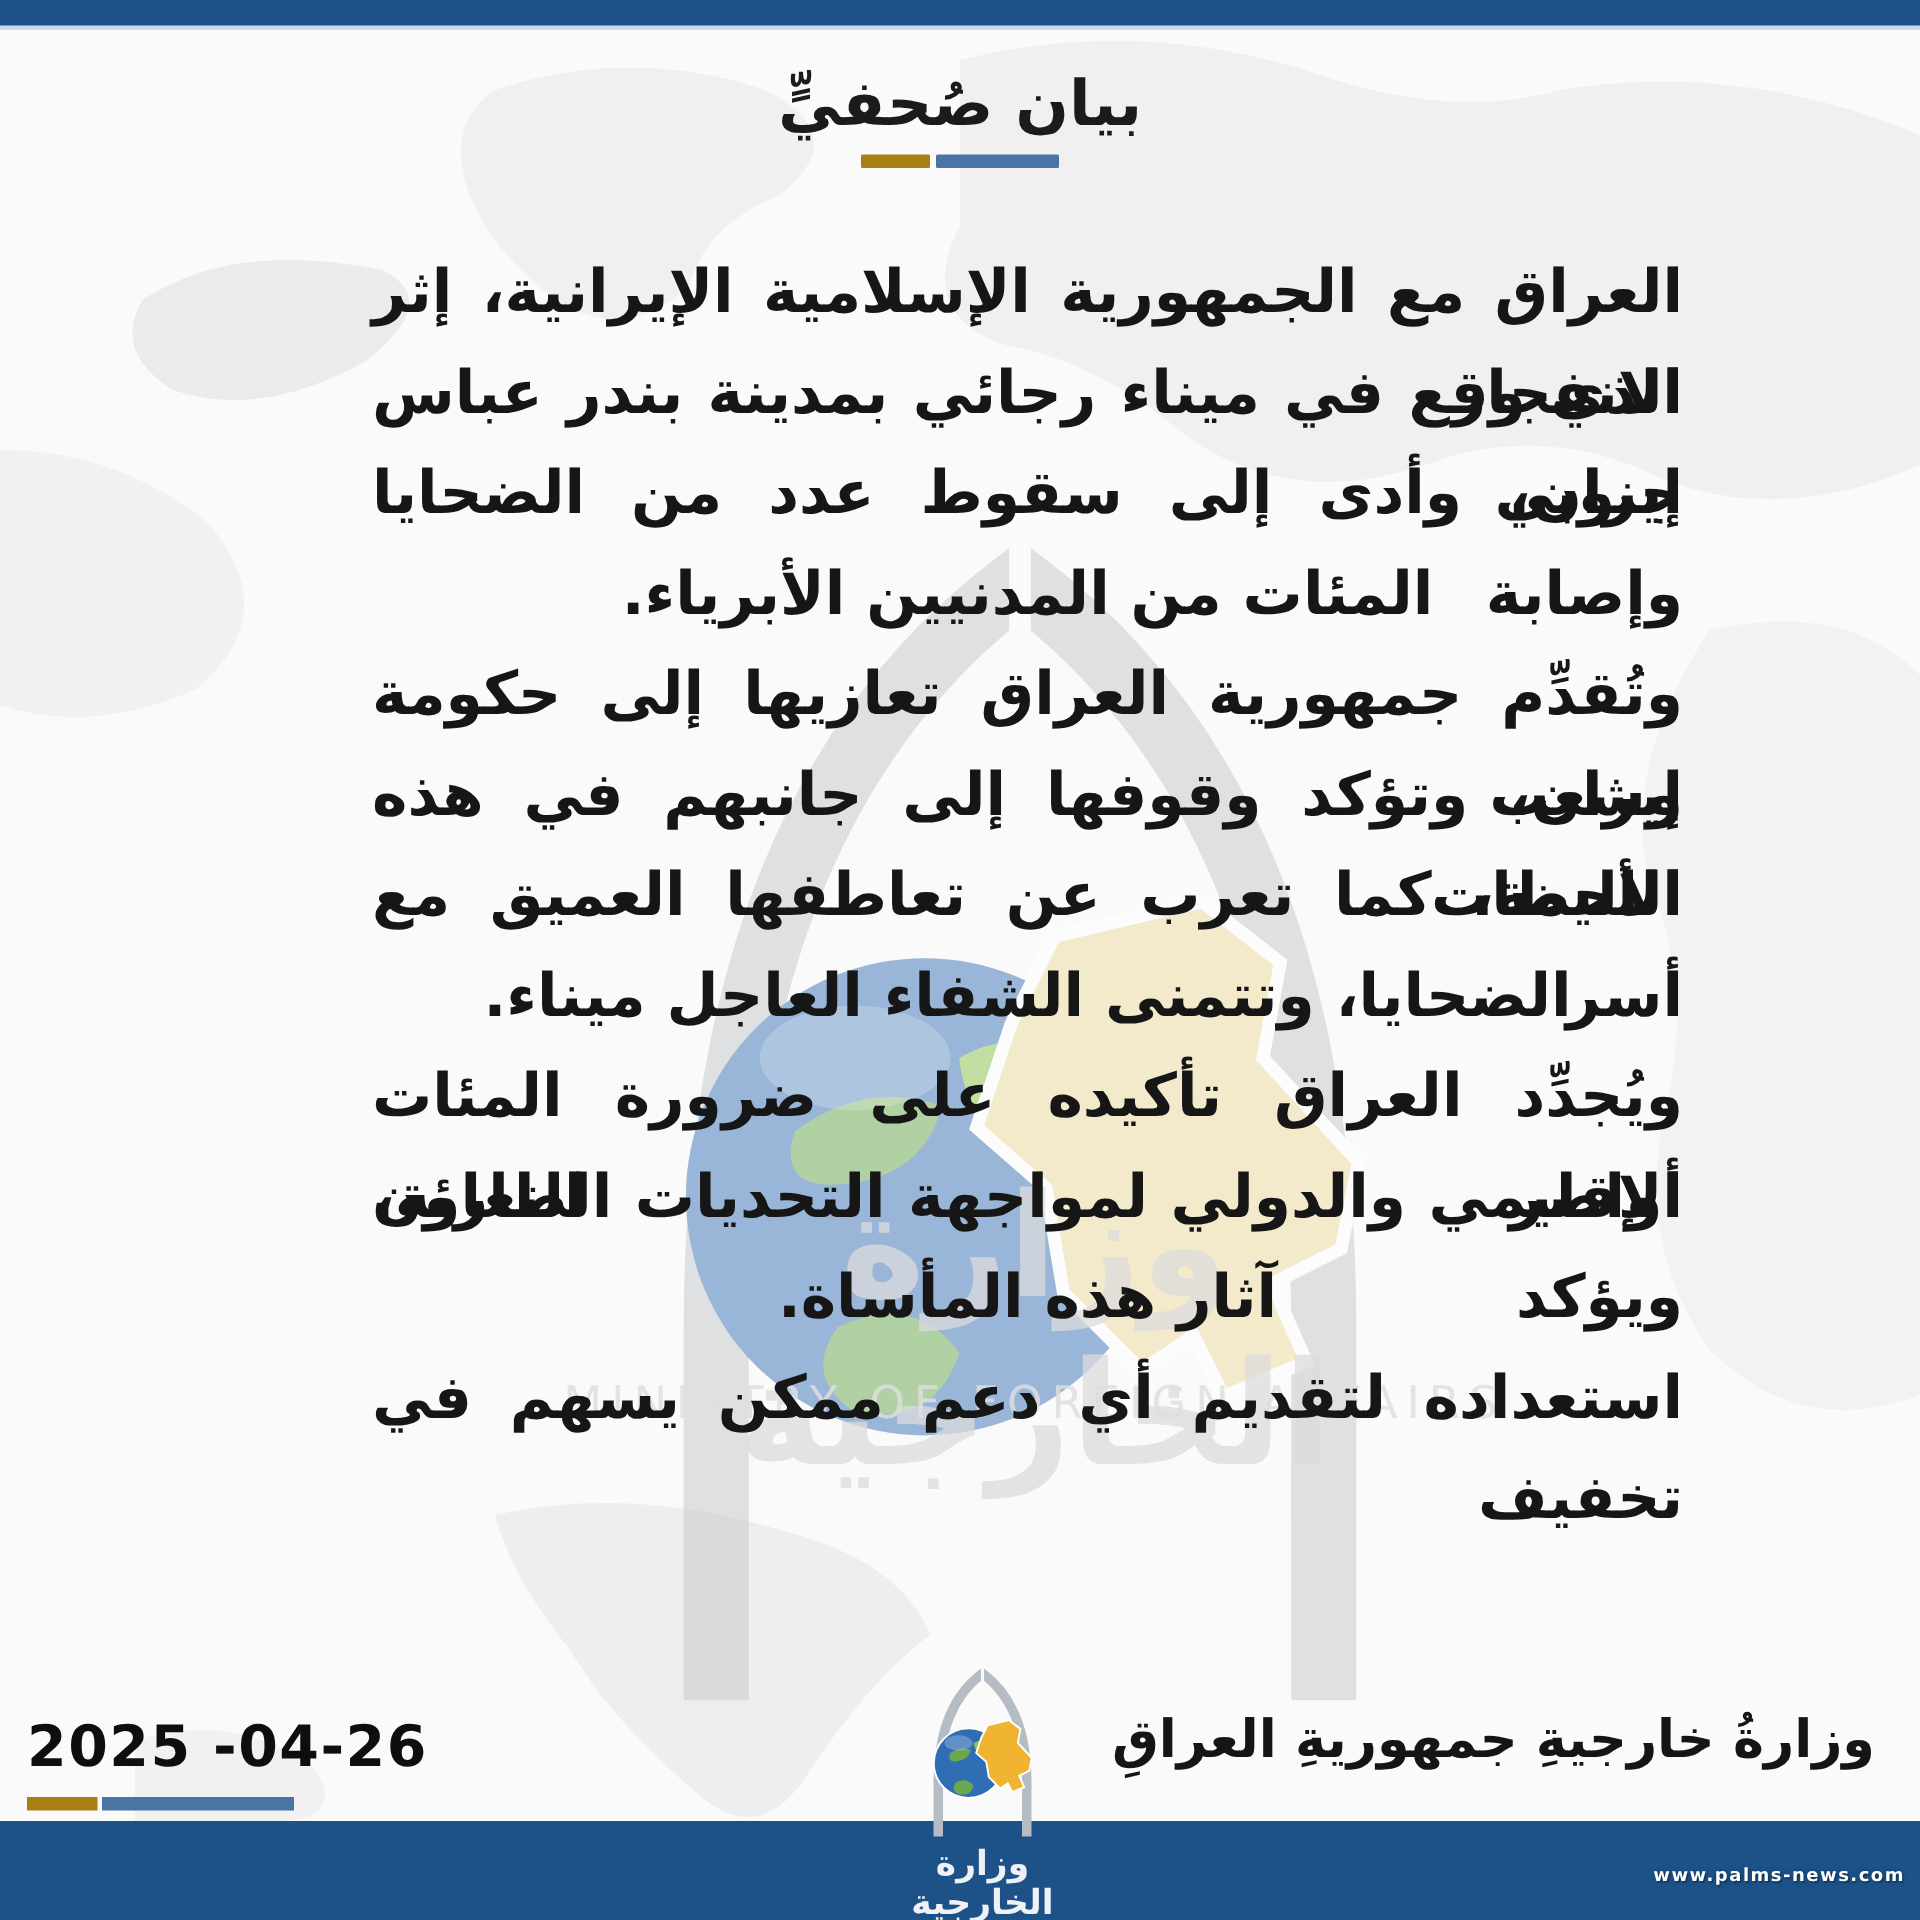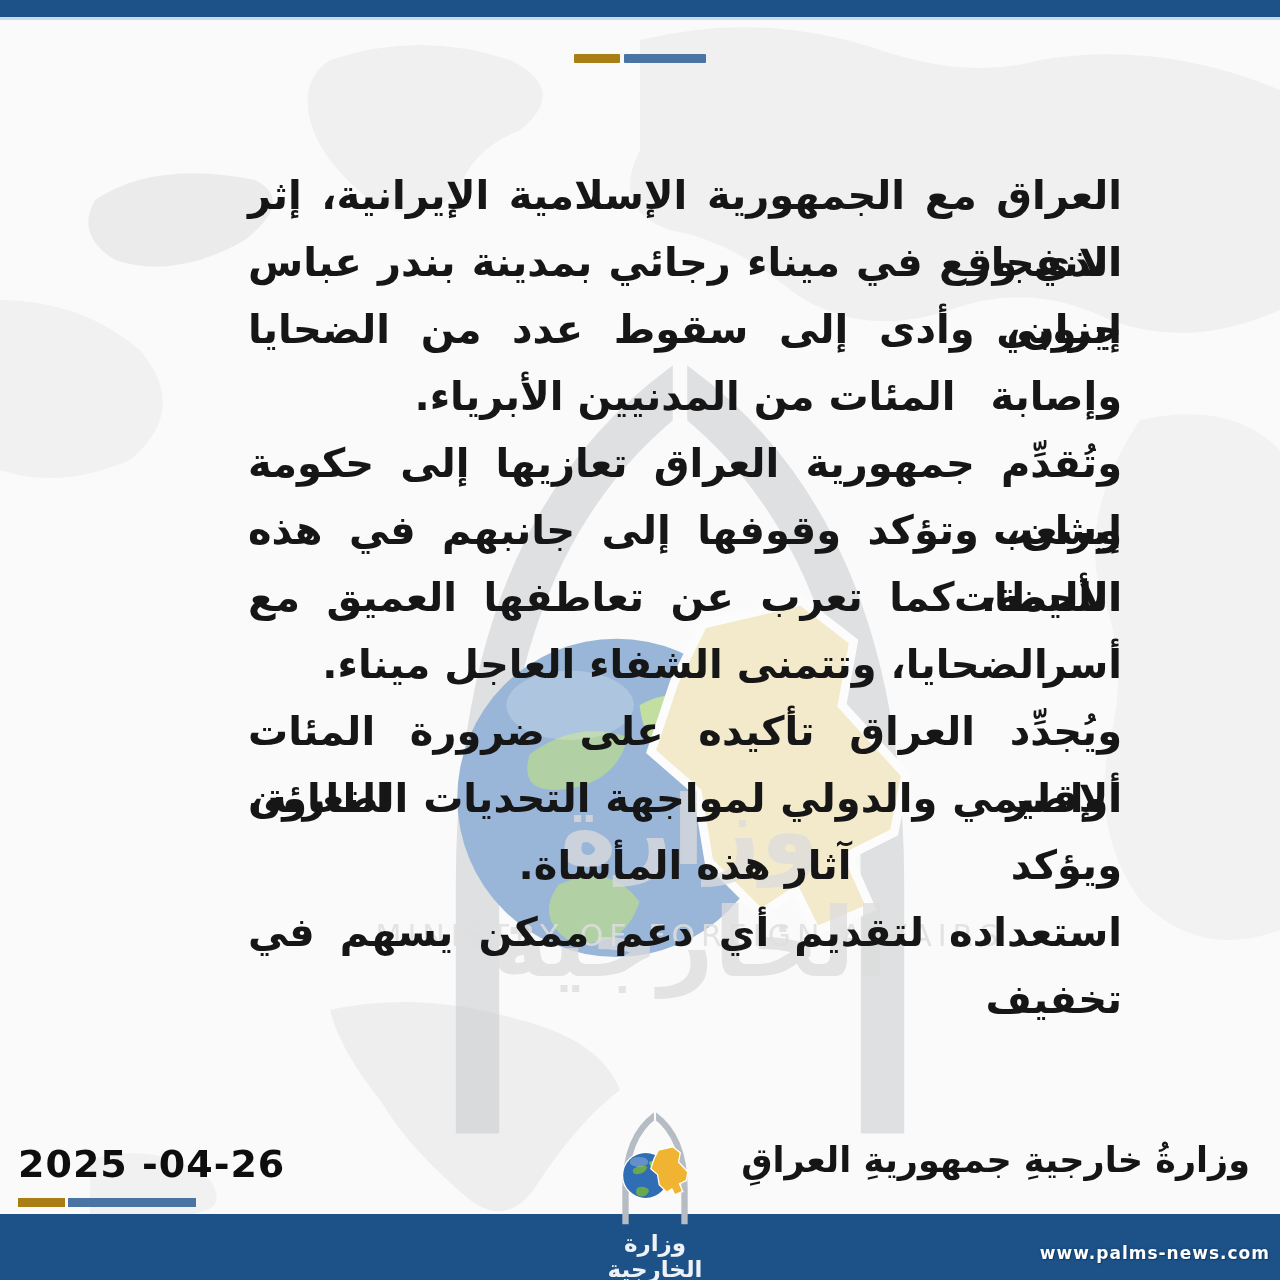--- a/index.html
+++ b/index.html
@@ -53,21 +53,21 @@
 
   
   .signature{
     position:absolute;right:30px;top:1140px;z-index:4;direction:rtl;
     font-size:35px;font-weight:bold;color:#151515;margin-left:27px;
   }
 
   
   .website{
     position:absolute;right:10px;top:1243px;z-index:6;
-    font-size:17px;font-weight:bold;color:#ffffff;
+    font-size:12px;font-weight:bold;color:#ffffff;
     text-shadow:0 0 3px #0d3a66,1px 1px 0 #143c63;letter-spacing:1px;
   }
 </style>
 </head>
 <body>
 
 <svg class="bg-map" width="1280" height="1280" viewBox="0 0 1280 1280" aria-hidden="true">
   <g fill="#ebebeb">
     <path d="M95 200 q60 -40 160 -20 q40 20 -10 60 q-70 40 -130 20 q-40 -25 -20 -60 Z"></path>
     <path d="M330 60 q90 -30 180 0 q60 30 10 70 q-50 20 -60 60 q-40 40 -90 10 q-50 -40 -60 -80 q-10 -40 20 -60 Z" opacity=".7"></path>
@@ -91,20 +91,21 @@
     <path d="M118 100 L152 92 L170 106 L166 128 L188 152 L184 172 L168 180 L176 198 L157 206 L150 192 L138 200 L120 182 L116 158 L100 144 L108 120 Z" fill="#eeda9e" stroke="#ffffff" stroke-width="3"></path>
   </svg>
 </div>
 <div class="wm-text-ar">وزارة الخارجية</div>
 <div class="wm-text-en">MINISTRY OF FOREIGN AFFAIRS</div>
 
 <div class="band band-top"></div>
 <div class="band band-bottom"></div>
 
 <header class="header">
+  <h1 class="page-title">بيان صُحفيٍّ</h1>
   <div class="bicolor-bar">
     <span class="seg-gold"></span>
     <span class="seg-blue"></span>
   </div>
 </header>
 
 <main class="statement">
   <div class="line" data-align="justify">العراق مع الجمهورية الإسلامية الإيرانية، إثر الانفجار</div>
   <div class="line" data-align="justify">الذي وقع في ميناء رجائي بمدينة بندر عباس جنوبي</div>
   <div class="line" data-align="justify">إيران، وأدى إلى سقوط عدد من الضحايا وإصابة</div>

